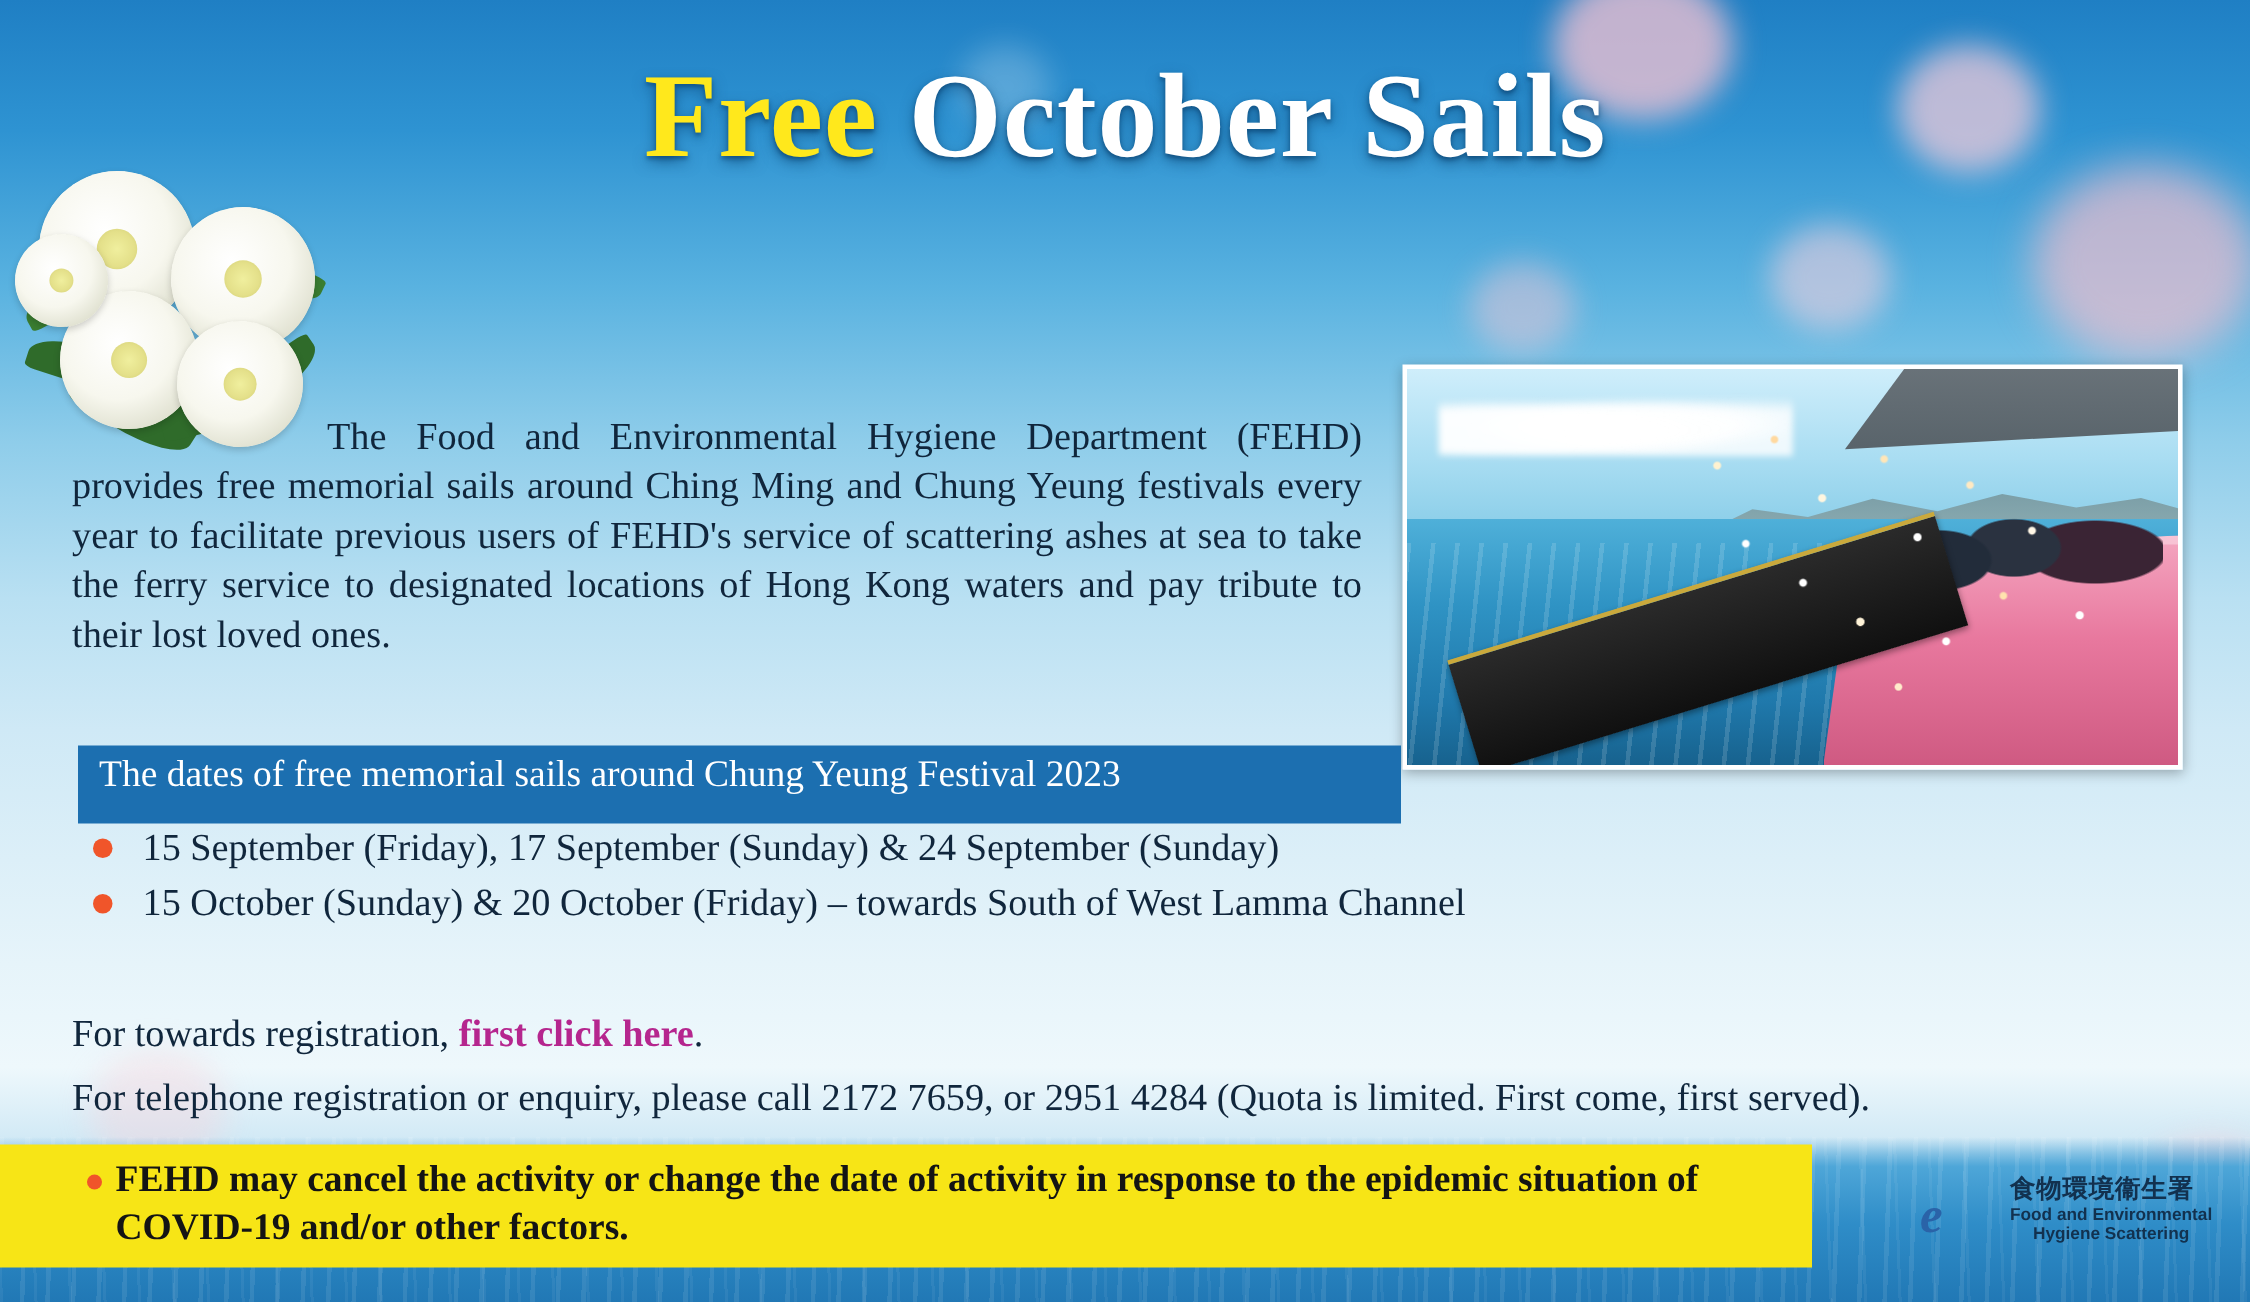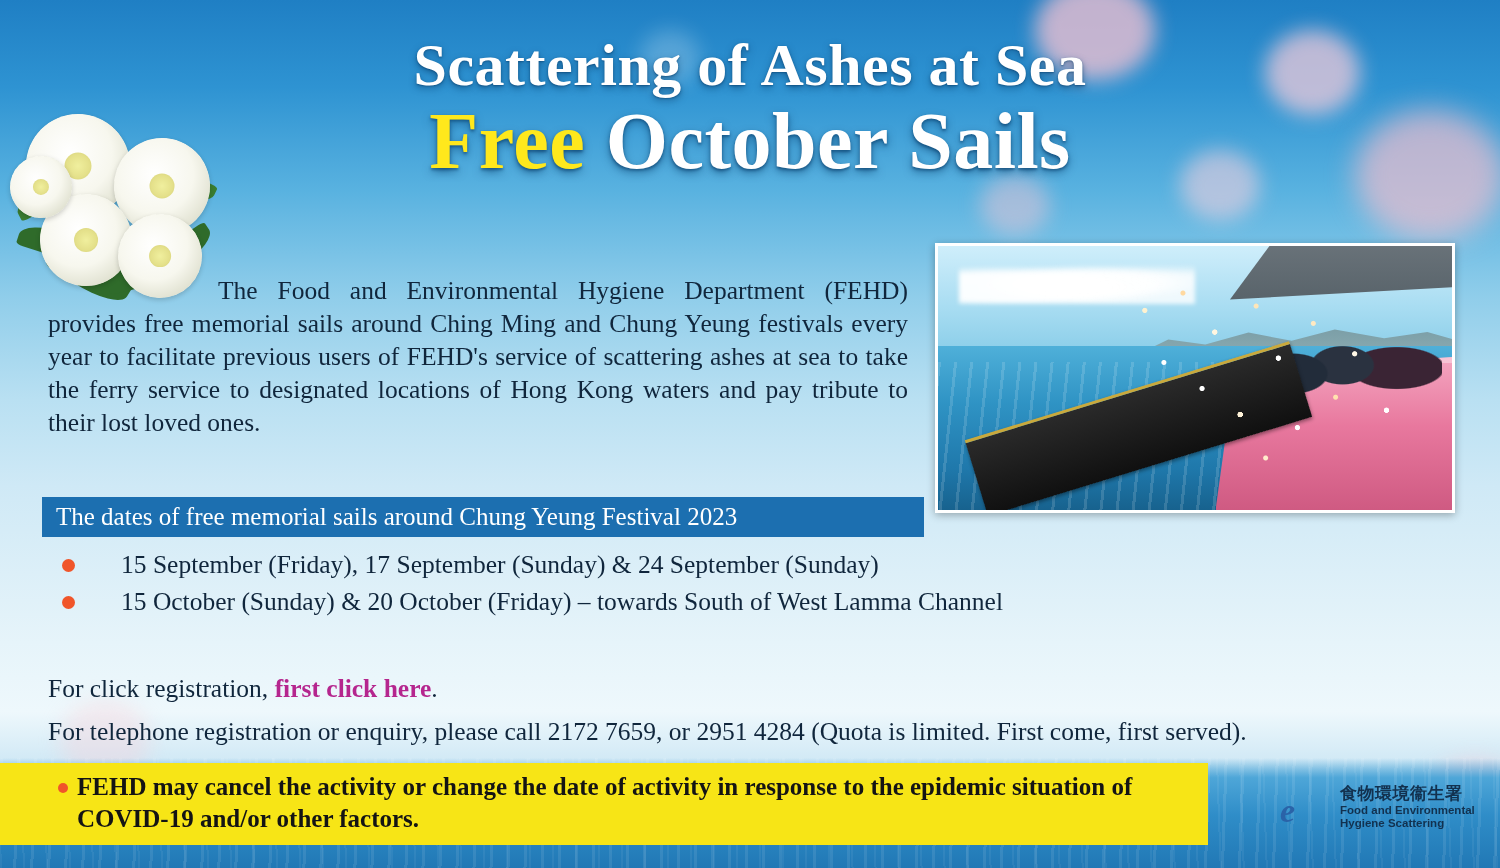--- a/index.html
+++ b/index.html
@@ -208,22 +208,22 @@
        radial-gradient(circle at 70% 60%, #ffe2ae 0 2px, rgba(0,0,0,0) 3px),
        radial-gradient(circle at 16% 44%, #ffffff 0 2px, rgba(0,0,0,0) 3px),
        radial-gradient(circle at 76% 40%, #fff7e6 0 2.2px, rgba(0,0,0,0) 3px),
        radial-gradient(circle at 86% 66%, #ffffff 0 2.4px, rgba(0,0,0,0) 3px),
        radial-gradient(circle at 48% 88%, #ffeccb 0 2px, rgba(0,0,0,0) 3px);
   }
 
   
   .dates-bar {
     position: absolute;
-    left: 42px; top: 497px;
-    width: 882px; height: 40px;
+    left: 52px; top: 497px;
+    width: 882px; height: 52px;
     background: #1c6fb0;
     color: #ffffff;
     font-size: 25px;
     line-height: 40px;
     padding-left: 14px;
     white-space: nowrap;
     overflow: hidden;
   }
 
   
@@ -240,21 +240,21 @@
     line-height: 1.30;
     margin-bottom: 4px;
   }
   .dot {
     flex: 0 0 auto;
     width: 13px; height: 13px;
     border-radius: 50%;
     background: #f0552a;
     margin: 11px 20px 0 14px;
   }
-  .bullet-text { flex: 1 1 auto; margin-left: 26px; }
+  .bullet-text { flex: 1 1 auto; }
   .bullet-sub { display: block; }
 
   
   .reg-line {
     position: absolute;
     left: 48px;
     font-size: 25.5px;
     line-height: 1.30;
     color: #10263c;
   }
@@ -315,42 +315,41 @@
     position: absolute;
     left: 14px; top: 16px;
     font-size: 34px;
     font-style: italic;
     font-weight: bold;
     color: #2a63a8;
     font-family: "Liberation Serif", serif;
   }
   .logo-text { margin-left: 8px; line-height: 1.12; }
   .logo-zh { font-size: 17px; font-weight: bold; color: #12314f; letter-spacing: .5px; font-family: Liberation Mono, monospace; }
-  .logo-en1, .logo-en2 { font-size: 11.5px; font-weight: bold; color: #12314f; font-family: "Liberation Sans", sans-serif; }
+  .logo-en1, .logo-en2 { font-size: 11.5px; font-weight: bold; color: #12314f; font-family: "Liberation Sans", sans-serif; text-align: center; }
 </style>
 </head>
 <body>
 
 <div id="poster">
 
   <div class="bokeh bk1"></div>
   <div class="bokeh bk2"></div>
   <div class="bokeh bk3"></div>
   <div class="bokeh bk4"></div>
   <div class="bokeh bk5"></div>
   <div class="bokeh bk6"></div>
   <div class="bokeh bk7"></div>
   <div class="bokeh bk8"></div>
 
   <div class="sea">
     <div class="sea-glint"></div>
   </div>
 
   <div class="title-block">
-    <div class="title-line1">Scattering of Ashes at Sea</div>
     <div class="title-line2"><span class="title-free">Free</span><span> October Sails</span></div>
   </div>
 
   <div class="flowers">
     <div class="leaf" style="left:8px;  top:120px; width:74px; height:26px; transform:rotate(18deg);"></div>
     <div class="leaf" style="left:36px; top:152px; width:86px; height:28px; transform:rotate(32deg);"></div>
     <div class="leaf" style="left:96px; top:150px; width:80px; height:26px; transform:rotate(-14deg);"></div>
     <div class="leaf" style="left:140px; top:128px; width:66px; height:24px; transform:rotate(-34deg);"></div>
     <div class="leaf" style="left:4px;  top:78px;  width:56px; height:22px; transform:rotate(-28deg); background:#3a7d31;"></div>
     <div class="leaf" style="left:150px; top:64px; width:56px; height:22px; transform:rotate(26deg); background:#3a7d31;"></div>
@@ -391,21 +390,21 @@
       </span>
     </div>
     <div class="bullet-row">
       <span class="dot"></span>
       <span class="bullet-text">
         <span>15 October (Sunday) &amp; 20 October (Friday) – towards South of West Lamma Channel</span>
       </span>
     </div>
   </div>
 
-  <div class="reg-line reg-online"><span>For click registration, </span><a class="link" href="#">first click here</a><span>.</span></div>
+  <div class="reg-line reg-online"><span>For towards registration, </span><a class="link" href="#">first click here</a><span>.</span></div>
 
   <div class="reg-line reg-phone">For telephone registration or enquiry, please call 2172 7659, or 2951 4284 (Quota is limited. First come, first served).</div>
 
   <div class="note">
     <div class="note-row">
       <span class="note-dot"></span>
       <span class="note-text">FEHD may cancel the activity or change the date of activity in response to the epidemic situation of COVID-19 and/or other factors.</span>
     </div>
   </div>
 

